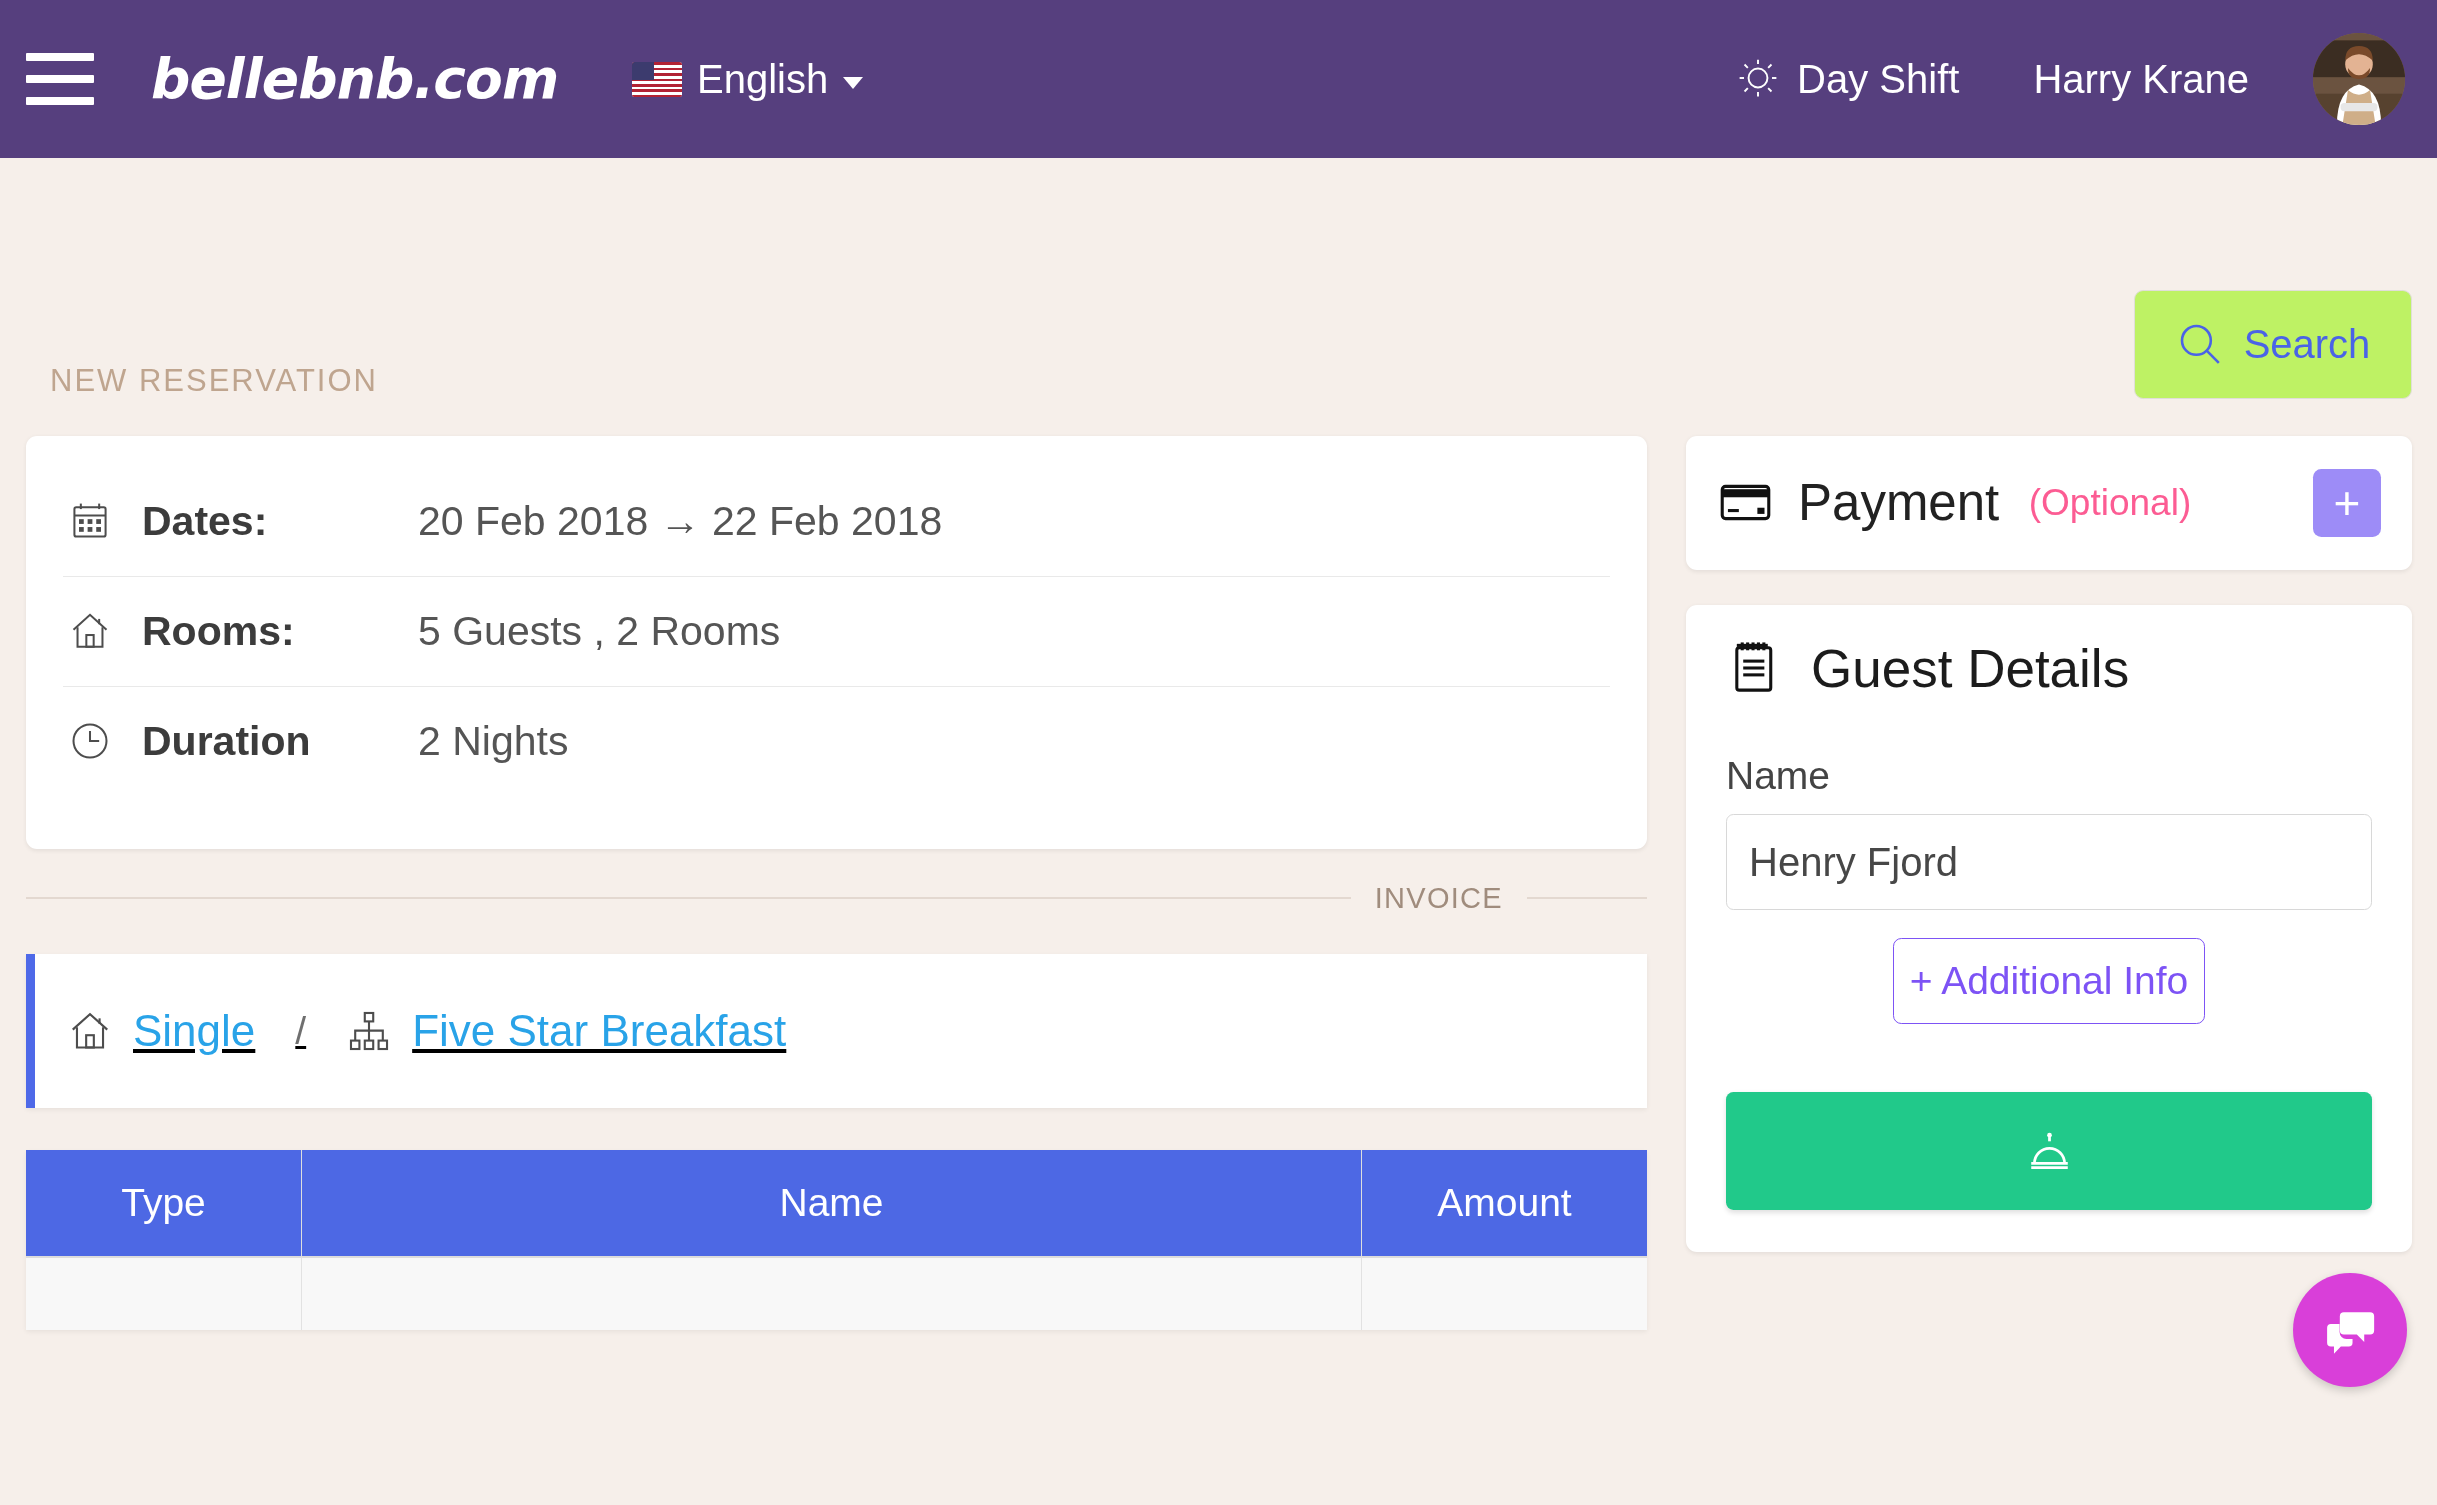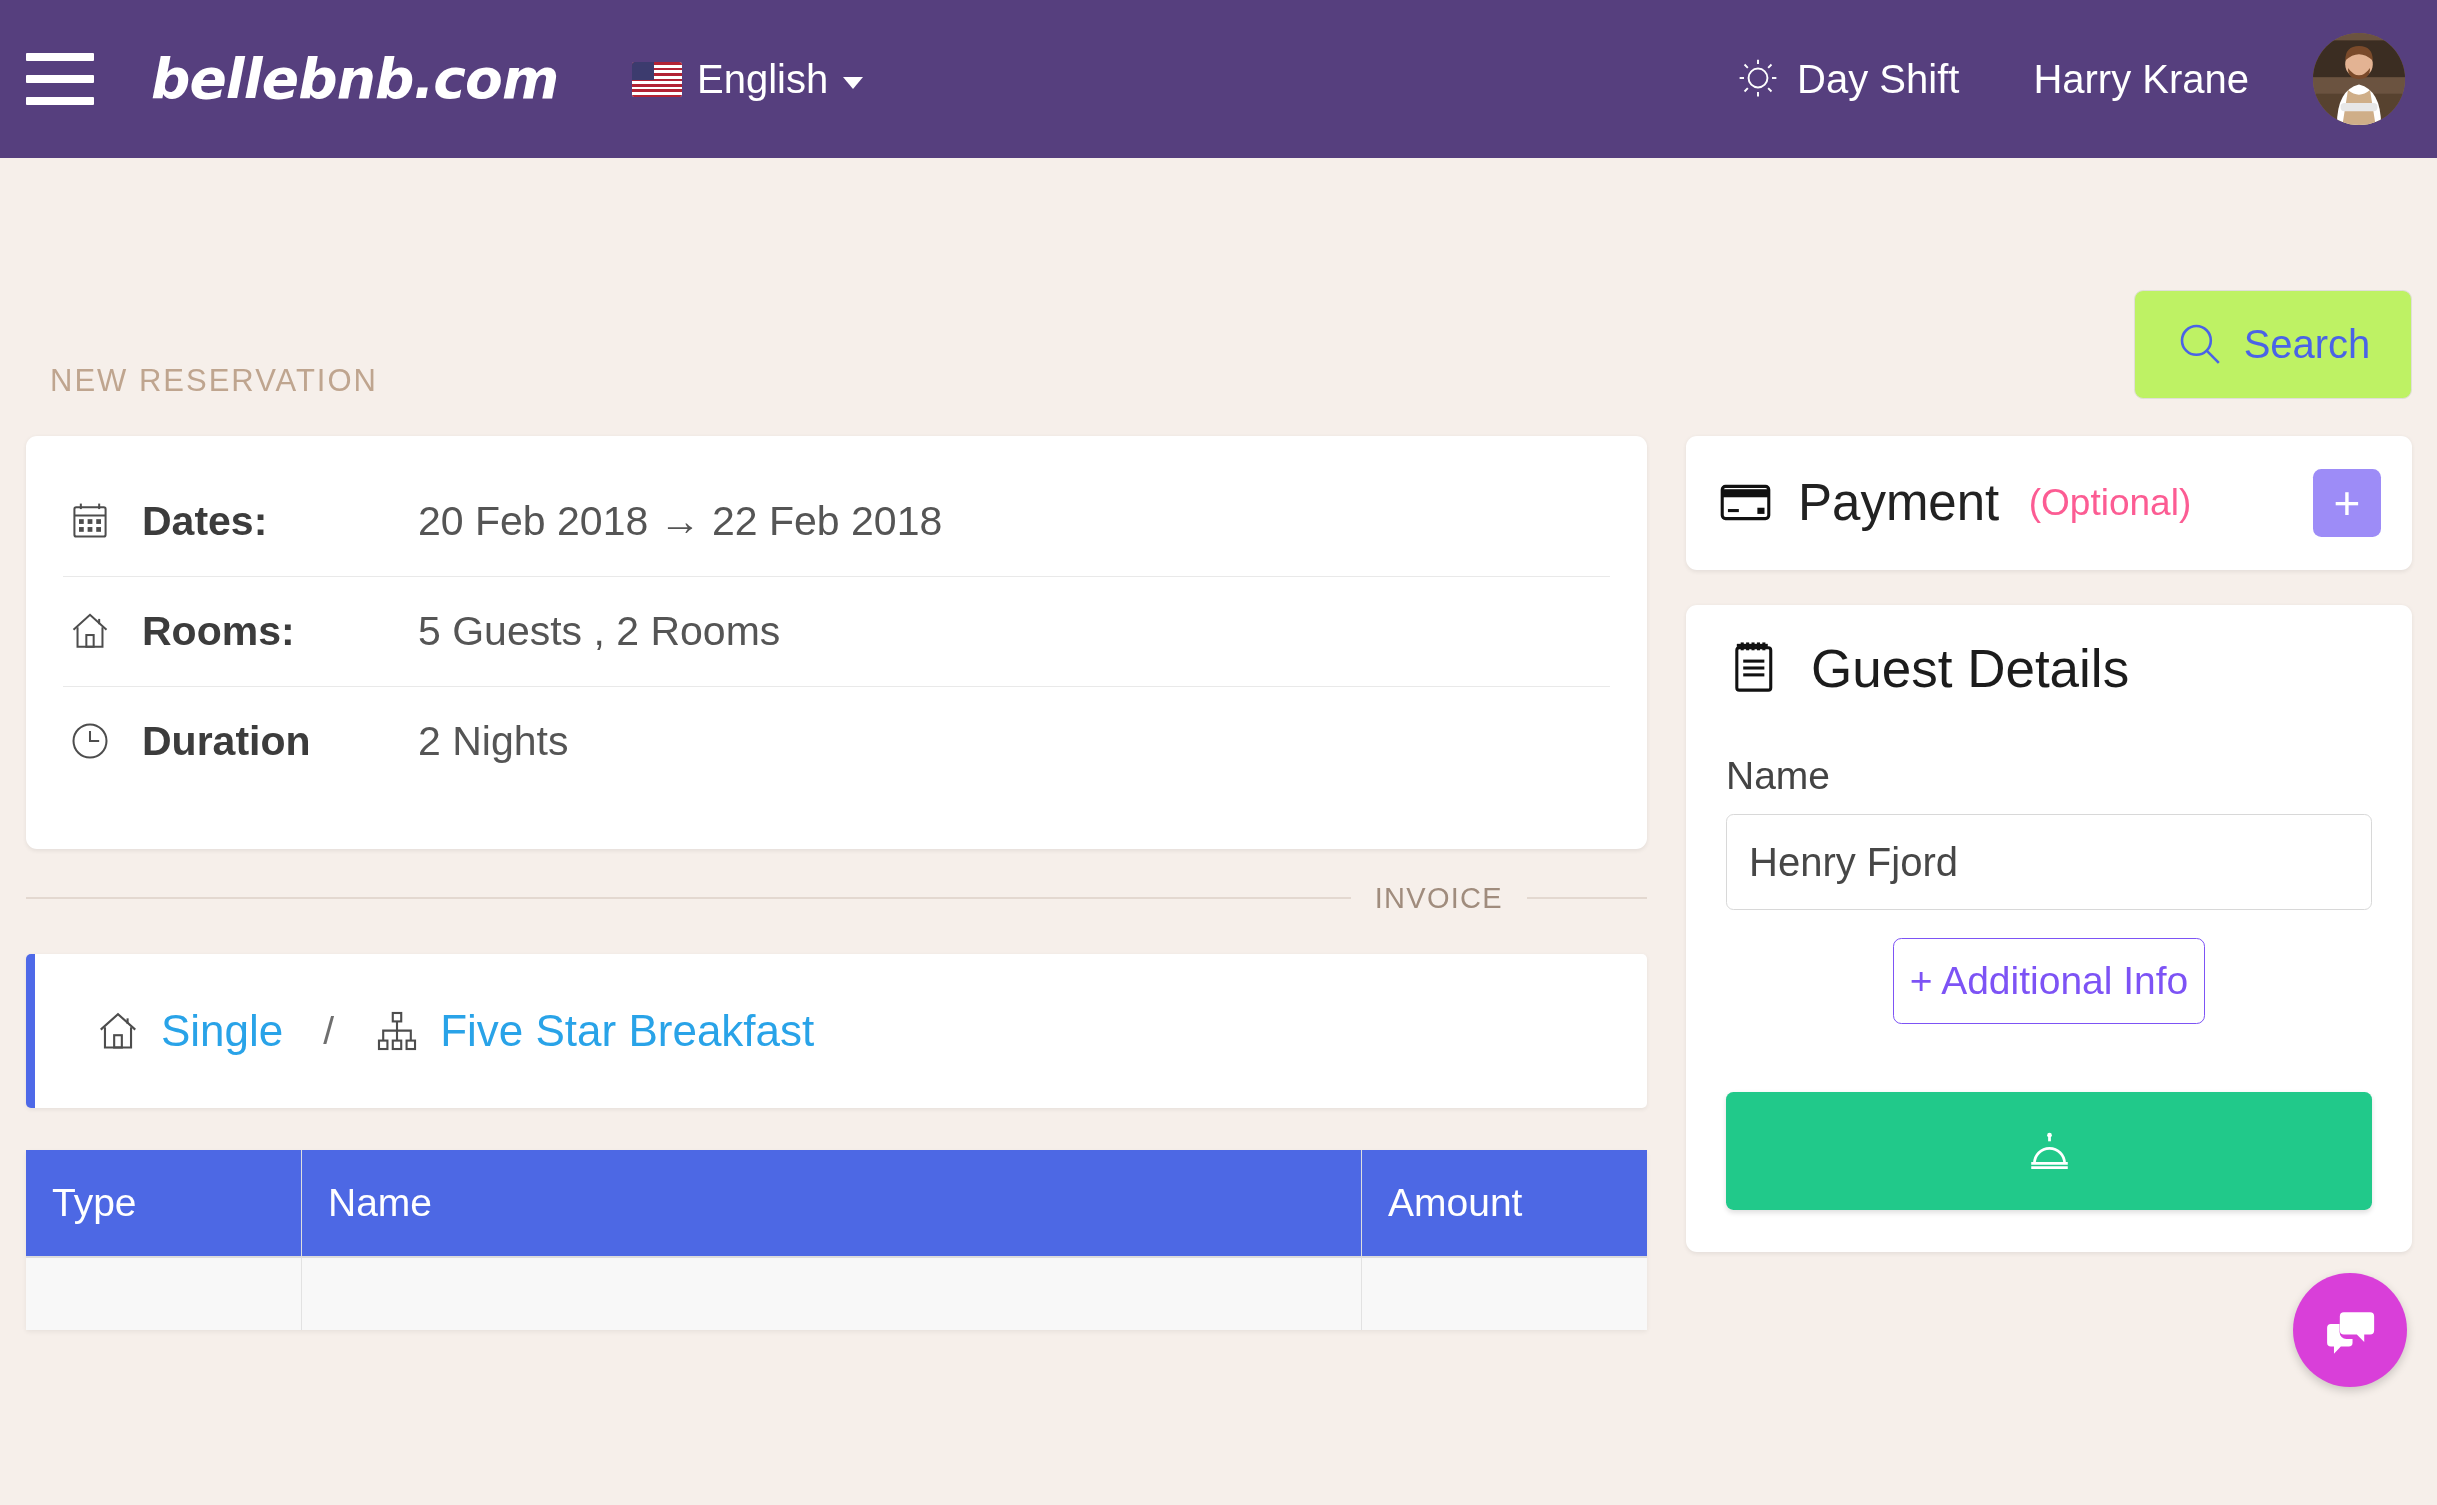--- a/index.html
+++ b/index.html
@@ -227,27 +227,28 @@
     color: #555555;
     font-size: 41px;
     font-weight: 400;
     white-space: nowrap;
   }
 
   
   .roomline {
     background: #ffffff;
     border-left: 9.2px solid #4e69e8;
-    border-radius: 5px;
+    border-radius: 0;
     box-shadow: 0 1.8px 4.6px rgba(0,0,0,0.06);
     height: 154px;
     display: flex;
     align-items: center;
-    padding-left: 60px;
+    padding-left: 32px;
     gap: 20px;
+    text-decoration: underline;
   }
   .roomline .link {
     color: #29a3e8;
     font-size: 44px;
     font-weight: 400;
     cursor: pointer;
     white-space: nowrap;
   }
   .roomline .sep {
     color: #6f6f6f;
@@ -263,21 +264,21 @@
     width: 100%;
     border-collapse: separate;
     border-spacing: 0;
     box-shadow: 0 1.8px 4.6px rgba(0,0,0,0.06);
   }
   .inv-table th {
     background: #4d68e4;
     color: #ffffff;
     font-size: 39px;
     font-weight: 400;
-    text-align: left;
+    text-align: center;
     padding: 31px 26px;
     border-right: 1.8px solid #dedede;
   }
   .inv-table th:last-child { border-right: none; }
   .inv-table td {
     background: #f8f8f8;
     border-right: 1.8px solid #e2e2e2;
     border-top: 2.8px solid #dcdcdc;
     height: 74px;
     padding: 16.6px 26px;

